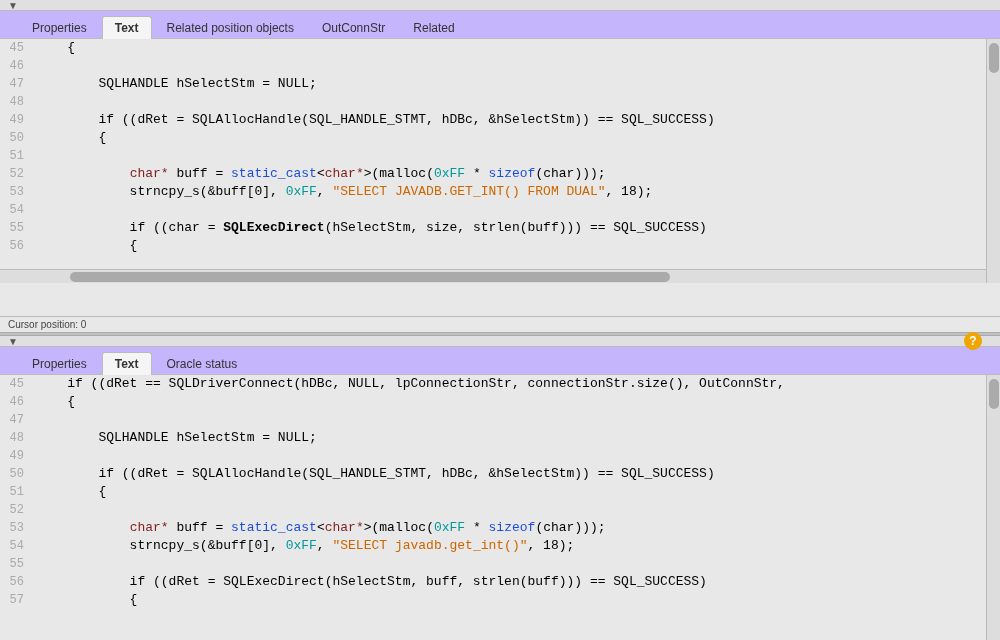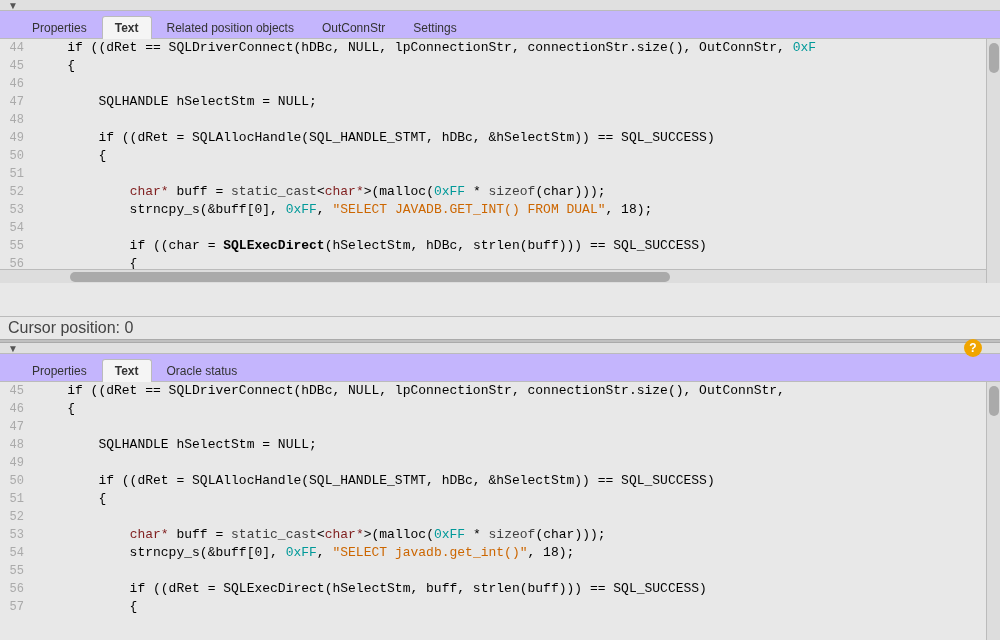--- a/index.html
+++ b/index.html
@@ -81,21 +81,21 @@
       text-align: right;
       padding-right: 12px;
       font-size: 12px;
       user-select: none;
     }
     .line-content {
       flex: 1;
     }
 
     
-    .kw { color: #404040; font-weight: normal; }
+    .kw { color: #1d4ed8; font-weight: normal; }
     .fn-bold { color: #000000; font-weight: bold; }
     .str { color: #cc6600; }
     .hex { color: #009999; }
     .plain { color: #000000; }
     .type { color: #7f1d1d; }
 
     
     .hscroll-bar {
       height: 14px;
       background: #ddd;
@@ -110,21 +110,21 @@
       width: 600px;
       background: #aaa;
       border-radius: 5px;
     }
 
     .status-bar {
       background: #e8e8e8;
       border-top: 1px solid #bbb;
       padding: 2px 8px;
       font-family: Arial, sans-serif;
-      font-size: 16px;
+      font-size: 10px;
       color: #444;
     }
 
     
     .vscroll {
       position: absolute;
       right: 0;
       top: 0;
       width: 14px;
       height: 100%;
@@ -186,37 +186,36 @@
 
   <div class="title-bar">
     <span class="collapse-arrow">▼</span>
   </div>
 
   <div class="tab-bar">
     <div class="tab">Properties</div>
     <div class="tab active">Text</div>
     <div class="tab">Related position objects</div>
     <div class="tab">OutConnStr</div>
-    <div class="tab">Settings</div>
+    <div class="tab">Related</div>
   </div>
 
   <div class="panel-wrapper" style="height: calc(100% - 72px);">
     <div class="code-area" id="top-code" style="height: calc(100% - 14px); overflow: hidden;">
-    <div class="code-line"><span class="line-num">44</span><span class="line-content"><span class="plain">    if ((dRet == SQLDriverConnect(hDBc, NULL, lpConnectionStr, connectionStr.size(), OutConnStr, </span><span class="hex">0xF</span></span></div>
         <div class="code-line"><span class="line-num">45</span><span class="line-content"><span class="plain">    {</span></span></div>
         <div class="code-line"><span class="line-num">46</span><span class="line-content"><span class="plain"></span></span></div>
         <div class="code-line"><span class="line-num">47</span><span class="line-content"><span class="plain">        SQLHANDLE hSelectStm = NULL;</span></span></div>
         <div class="code-line"><span class="line-num">48</span><span class="line-content"><span class="plain"></span></span></div>
         <div class="code-line"><span class="line-num">49</span><span class="line-content"><span class="plain">        if ((dRet = SQLAllocHandle(SQL_HANDLE_STMT, hDBc, &amp;hSelectStm)) == SQL_SUCCESS)</span></span></div>
         <div class="code-line"><span class="line-num">50</span><span class="line-content"><span class="plain">        {</span></span></div>
         <div class="code-line"><span class="line-num">51</span><span class="line-content"><span class="plain"></span></span></div>
         <div class="code-line"><span class="line-num">52</span><span class="line-content"><span class="plain">            </span><span class="type">char*</span><span class="plain"> buff = </span><span class="kw">static_cast</span><span class="plain">&lt;</span><span class="type">char*</span><span class="plain">&gt;(malloc(</span><span class="hex">0xFF</span><span class="plain"> * </span><span class="kw">sizeof</span><span class="plain">(char)));</span></span></div>
         <div class="code-line"><span class="line-num">53</span><span class="line-content"><span class="plain">            strncpy_s(&amp;buff[0], </span><span class="hex">0xFF</span><span class="plain">, </span><span class="str">"SELECT JAVADB.GET_INT() FROM DUAL"</span><span class="plain">, 18);</span></span></div>
         <div class="code-line"><span class="line-num">54</span><span class="line-content"><span class="plain"></span></span></div>
-        <div class="code-line"><span class="line-num">55</span><span class="line-content"><span class="plain">            if ((char = </span><span class="fn-bold">SQLExecDirect</span><span class="plain">(hSelectStm, hDBc, strlen(buff))) == SQL_SUCCESS)</span></span></div>
+        <div class="code-line"><span class="line-num">55</span><span class="line-content"><span class="plain">            if ((char = </span><span class="fn-bold">SQLExecDirect</span><span class="plain">(hSelectStm, size, strlen(buff))) == SQL_SUCCESS)</span></span></div>
         <div class="code-line"><span class="line-num">56</span><span class="line-content"><span class="plain">            {</span></span></div>
       </div>
 
     <div class="hscroll-bar">
       <div class="hscroll-thumb"></div>
     </div>
 
     <div class="vscroll">
       <div class="vscroll-thumb"></div>
     </div>

